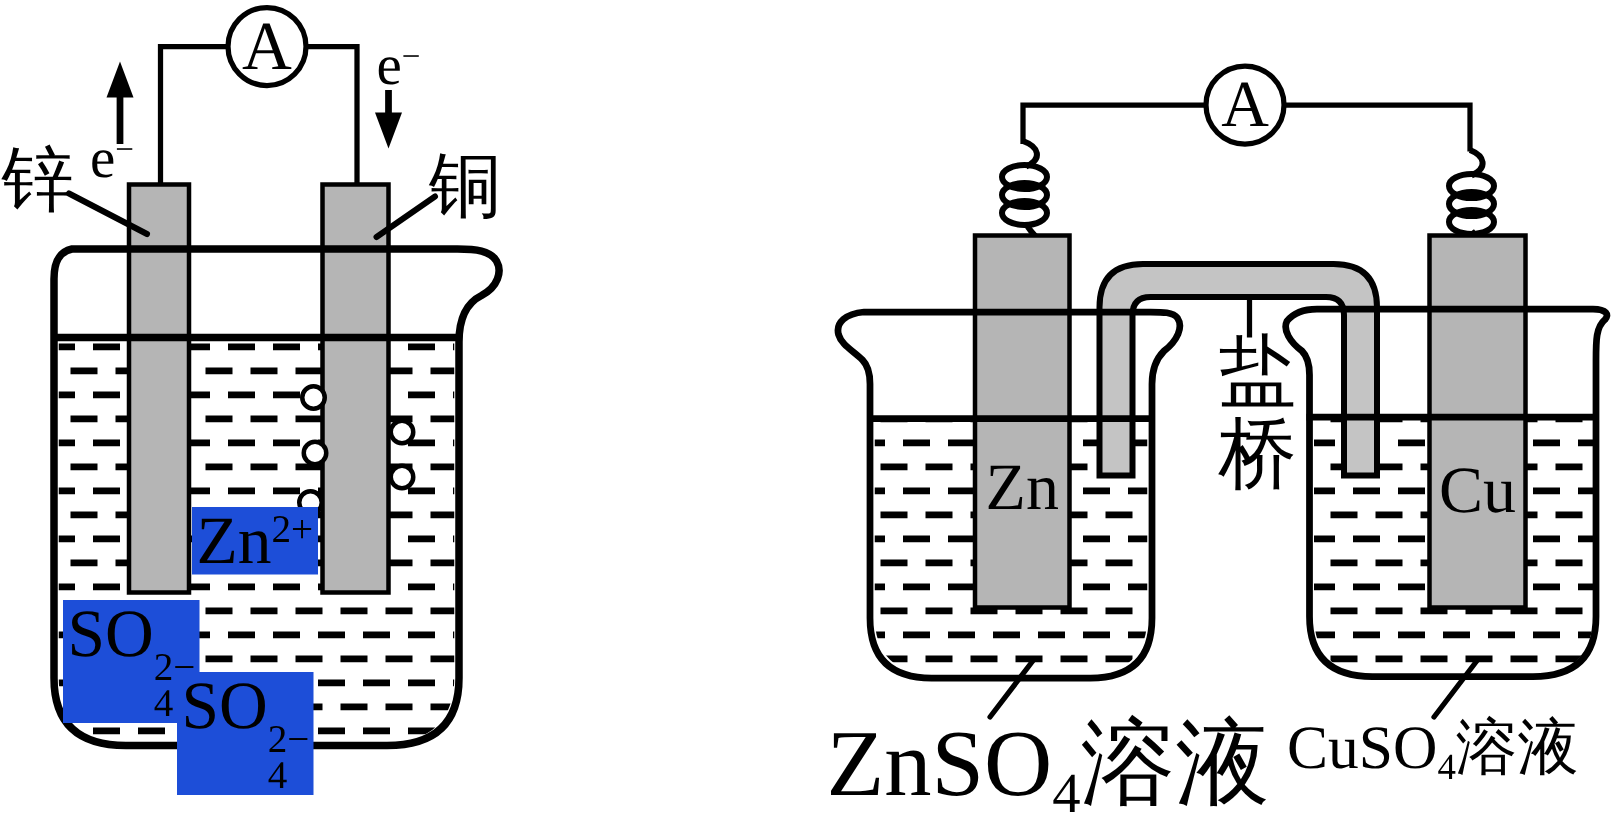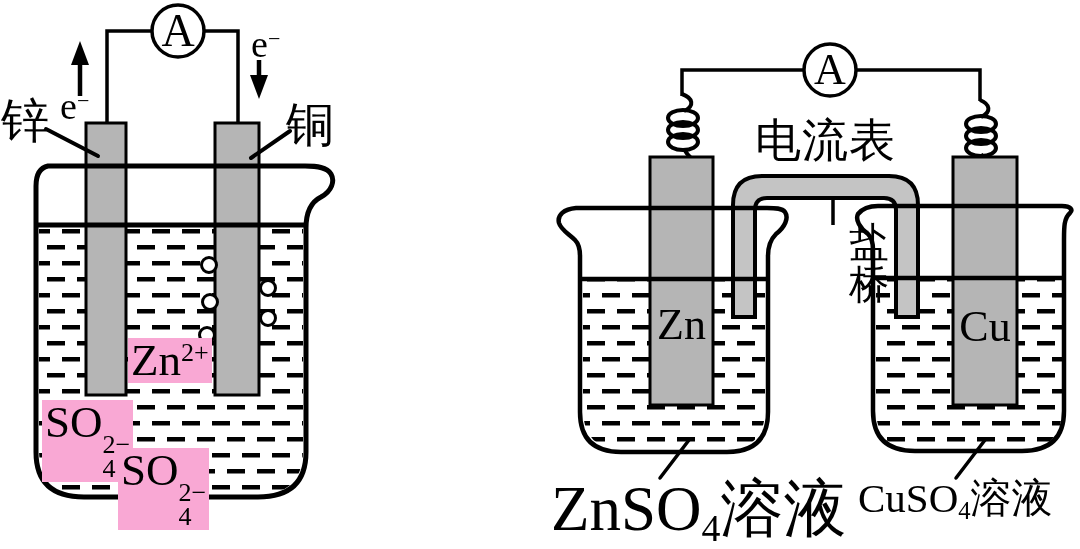--- a/index.html
+++ b/index.html
@@ -8,21 +8,21 @@
     font-family:"Liberation Serif","DejaVu Serif",serif;color:#000;overflow:hidden;
   }
   .canvas > svg{position:absolute;left:0;top:0;}
   .label{position:absolute;white-space:nowrap;line-height:1;}
   .center{display:flex;align-items:center;justify-content:center;text-align:center;}
   .sup{font-size:0.58em;vertical-align:0.52em;}
   .sub{font-size:0.60em;vertical-align:-0.30em;}
   .stk{display:inline-flex;flex-direction:column;align-items:flex-start;
        font-size:0.58em;line-height:0.95;vertical-align:-0.60em;}
   .row{display:flex;align-items:flex-start;}
-  .on-liquid{background:#f9a8d4;padding:0 3px;text-align:right;}
+  .on-liquid{background:#1d4ed8;padding:0 3px;text-align:right;}
   .vertical{width:1.05em;word-break:break-all;text-align:center;line-height:1.05;white-space:normal;}
 </style>
 </head>
 <body>
 
 <div class="canvas">
 
   <svg width="1080" height="549" viewBox="0 0 1080 549">
     <defs>
       <pattern id="dashPat" width="30" height="32" patternUnits="userSpaceOnUse">
@@ -145,23 +145,22 @@
 
   <div class="label row" style="left:118px;top:448px;font-size:45px;gap:16px;">
     <span class="on-liquid"><span>SO</span><span class="stk">
           <span>2−</span>
           <span>4</span>
         </span></span>
   </div>
 
   <div class="label center" style="left:804px;top:46px;width:52px;height:48px;font-size:44px;">A</div>
 
-  <div class="label" style="left:755px;top:118px;font-size:46px;letter-spacing:1px;">电流表</div>
 
-  <div class="label vertical" style="left:811px;top:222px;font-size:40px;margin-left:37px;">盐桥</div>
+  <div class="label vertical" style="left:811px;top:222px;font-size:52px;">盐桥</div>
 
   <div class="label center" style="left:650px;top:303px;width:63px;font-size:44px;">Zn</div>
 
   <div class="label center" style="left:953px;top:305px;width:64px;font-size:44px;">Cu</div>
 
   <div class="label" style="left:551px;top:478px;font-size:63px;"><span>ZnSO</span><span class="sub">4</span><span>溶液</span></div>
 
   <div class="label" style="left:858px;top:478px;font-size:41px;"><span>CuSO</span><span class="sub">4</span><span>溶液</span></div>
 
 </div>

